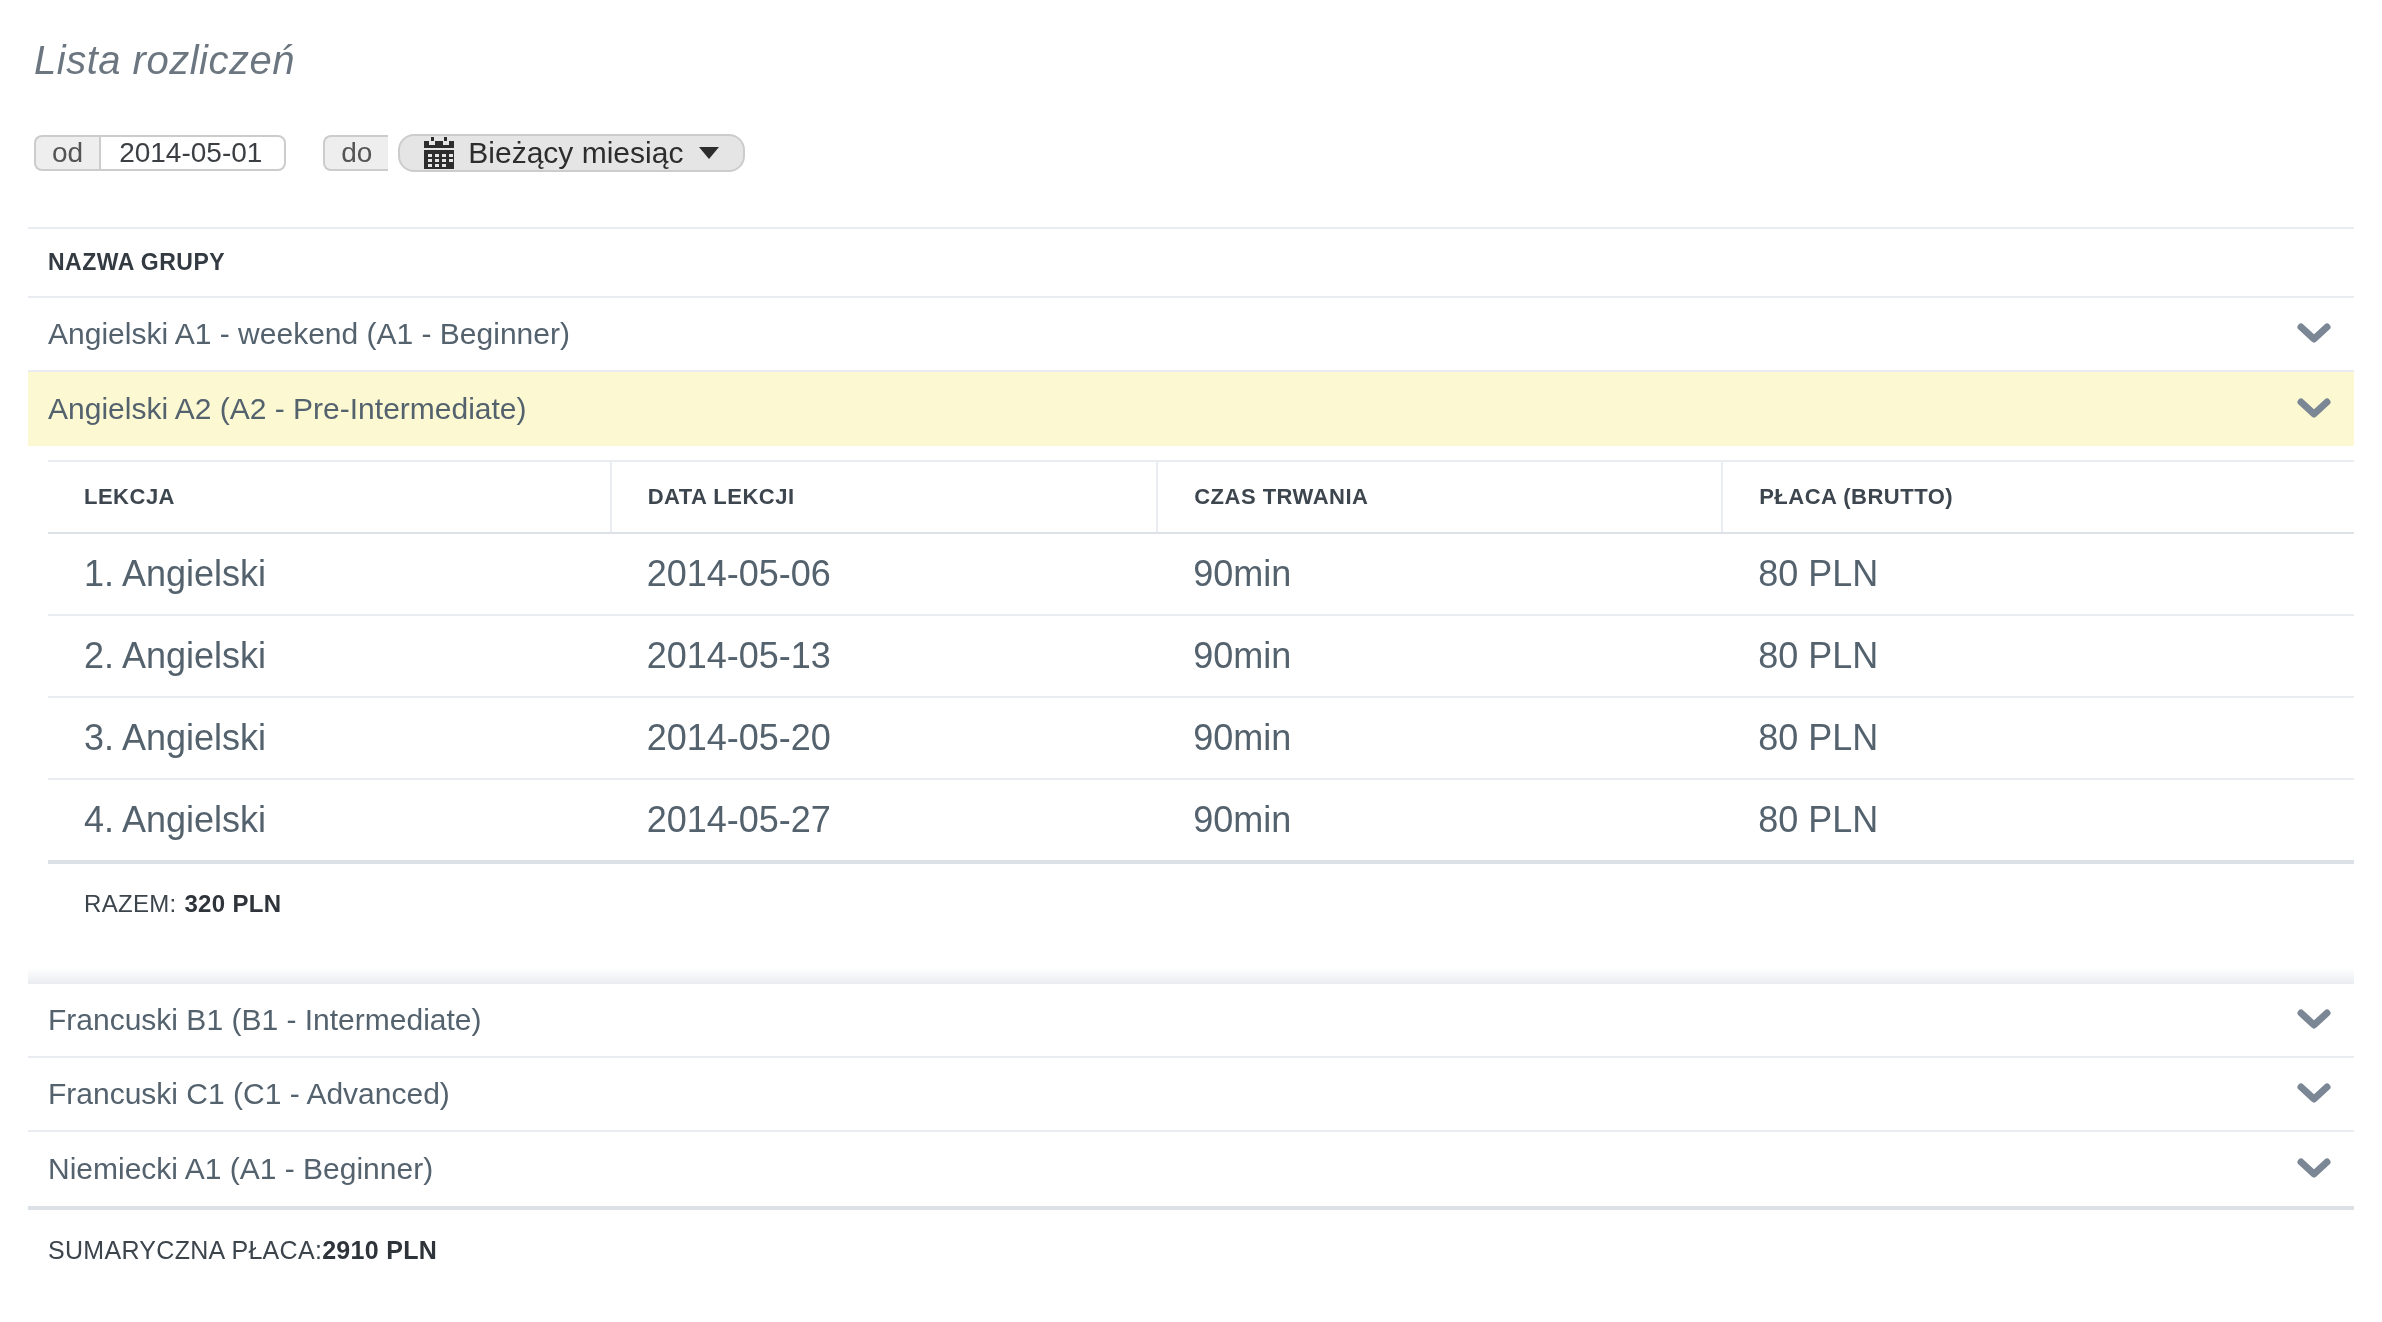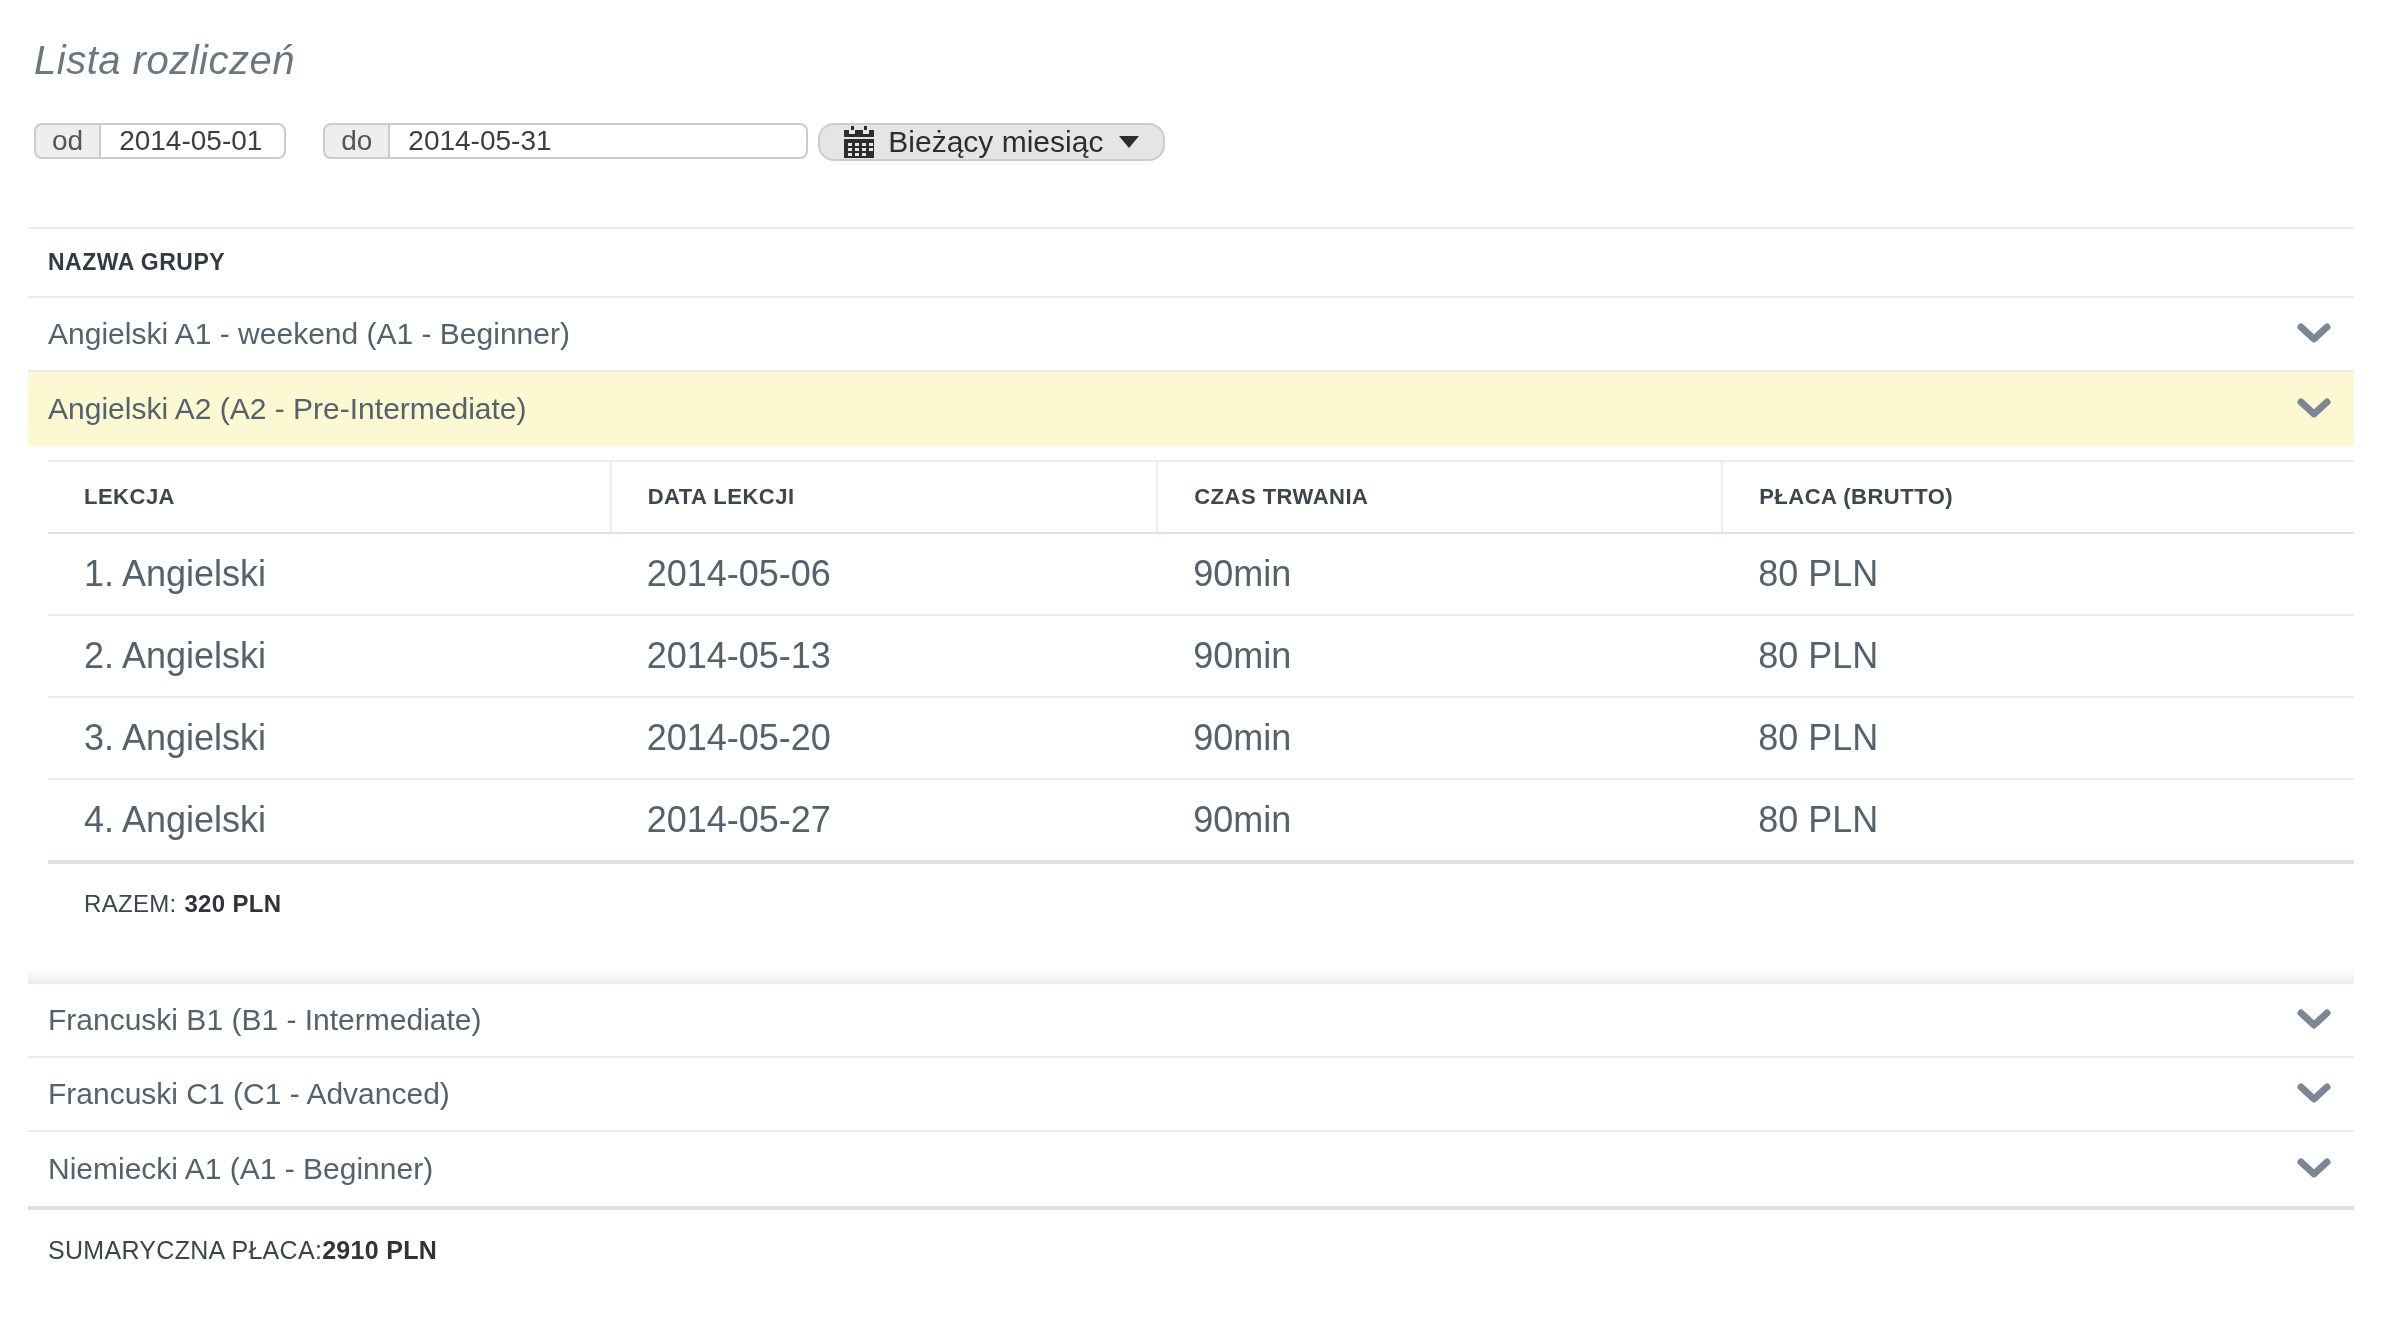--- a/index.html
+++ b/index.html
@@ -19,21 +19,21 @@
   .page-title {
     font-size: 40px;
     font-style: italic;
     font-weight: 400;
     color: #6c7680;
     margin: 10px 0 40px 6px;
     letter-spacing: 0.5px;
   }
 
   
-  .filter-bar { display: flex; align-items: flex-start; margin: 0 0 44px 6px; height: 60px; }
+  .filter-bar { display: flex; align-items: center; margin: 0 0 44px 6px; height: 60px; }
   .input-group { display: flex; align-items: stretch; }
   .input-addon {
     background: #eeeeee;
     border: 2px solid #cccccc;
     border-right: 0;
     border-radius: 8px 0 0 8px;
     color: #555555;
     font-size: 28px;
     display: flex; align-items: center;
     padding: 0 16px;
@@ -157,21 +157,20 @@
 
   <h2 class="page-title">Lista rozliczeń</h2>
 
   <div class="filter-bar">
     <div class="input-group">
       <span class="input-addon">od</span>
       <input class="input-field input-od" type="text" value="2014-05-01" style="">
     </div>
     <div class="input-group group-do">
       <span class="input-addon">do</span>
-      <input class="input-field input-do" type="text" value="2014-05-31" style="">
     </div>
     <button class="preset-button">
       <span class="cal-icon">
         <svg width="30" height="32" viewBox="0 0 30 32">
           <path fill="#2d2d2d" d="M7 0h3v4H7zM20 0h3v4h-3zM0 4h5v4h6V4h8v4h6V4h5v7H0zM0 13h30v19H0zm4 4v3h4v-3zm7 0v3h4v-3zm7 0v3h4v-3zm7 0v3h4v-3zM4 22v3h4v-3zm7 0v3h4v-3zm7 0v3h4v-3zm7 0v3h4v-3zM4 27v3h4v-3zm7 0v3h4v-3zm7 0v3h4v-3z"></path>
         </svg>
       </span>
       <span>Bieżący miesiąc</span>
       <span class="caret-down"></span>
     </button>

